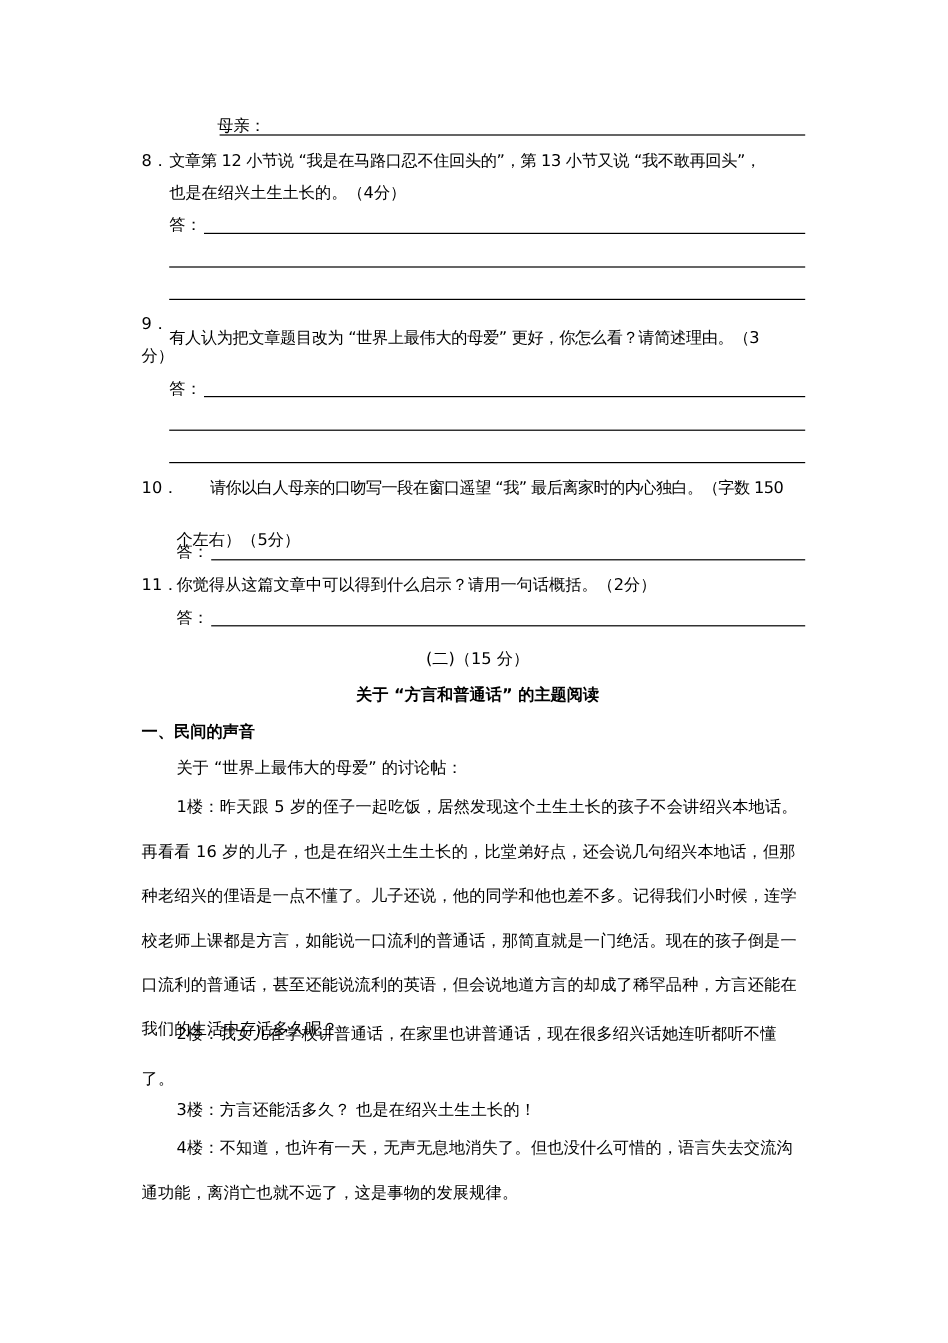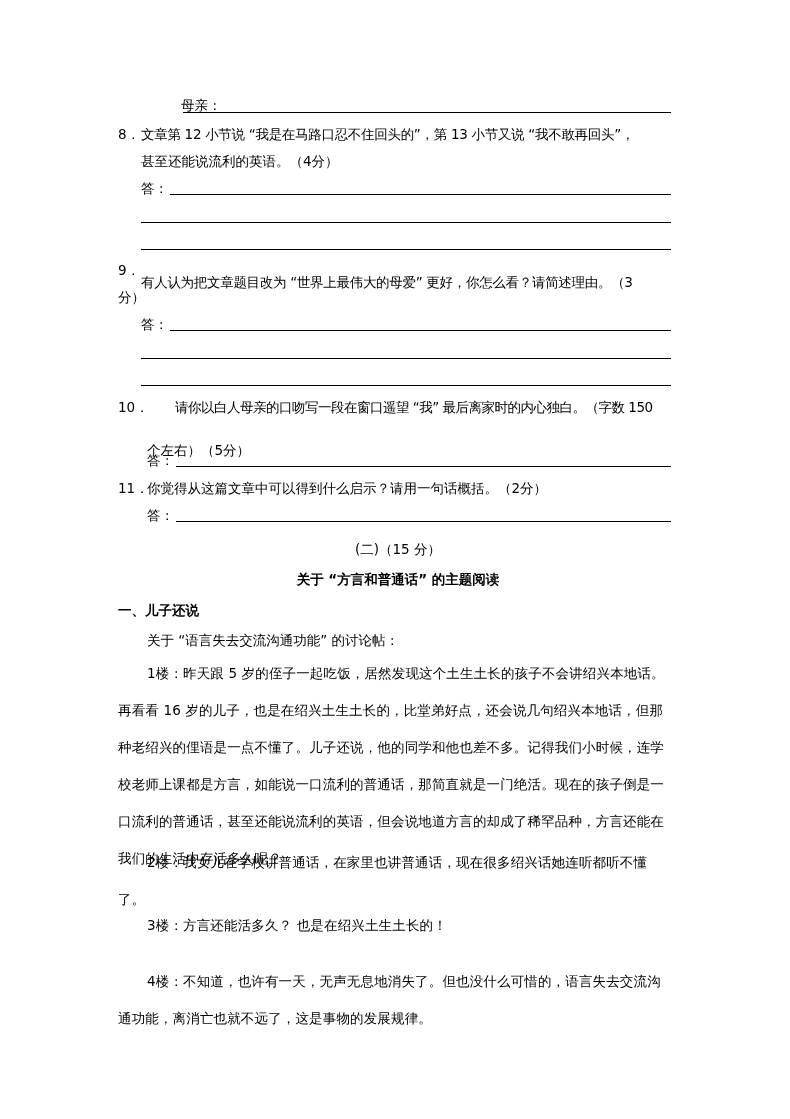--- a/index.html
+++ b/index.html
@@ -16,21 +16,21 @@
   .para .indent { display: inline-block; width: 29px; }
 </style>
 </head>
 <body>
 
 <span class="abs" style="left:141px; top:96px;margin-left:40px;">母亲：</span>
 <div class="rule" style="left:183px; width:488px; top:112px;"></div>
 
 <span class="abs" style="left:118px; top:125px;">8．</span>
 <span class="abs" style="left:141px; top:125px; letter-spacing:-0.3px;">文章第 12 小节说 “我是在马路口忍不住回头的”，第 13 小节又说 “我不敢再回头”，</span>
-<span class="abs" style="left:141px; top:152px;">甚至还能说流利的英语。（4分）</span>
+<span class="abs" style="left:141px; top:152px;">也是在绍兴土生土长的。（4分）</span>
 <span class="abs" style="left:141px; top:179px;">答：</span>
 <div class="rule" style="left:170px; width:501px; top:194px;"></div>
 <div class="rule" style="left:141px; width:530px; top:222px;"></div>
 <div class="rule" style="left:141px; width:530px; top:249px;"></div>
 
 <span class="abs" style="left:118px; top:261px;">9．</span>
 <span class="abs" style="left:141px; top:261px; letter-spacing:-0.3px;margin-top:12px;">有人认为把文章题目改为 “世界上最伟大的母爱” 更好，你怎么看？请简述理由。（3</span>
 <span class="abs" style="left:118px; top:288px;">分）</span>
 <span class="abs" style="left:141px; top:315px;">答：</span>
 <div class="rule" style="left:170px; width:501px; top:330px;"></div>
@@ -43,31 +43,31 @@
 <span class="abs" style="left:147px; top:451px;">答：</span>
 <div class="rule" style="left:176px; width:495px; top:466px;"></div>
 
 <span class="abs" style="left:118px; top:479px;">11．</span>
 <span class="abs" style="left:147px; top:479px;text-align:right;">你觉得从这篇文章中可以得到什么启示？请用一句话概括。（2分）</span>
 <span class="abs" style="left:147px; top:506px;">答：</span>
 <div class="rule" style="left:176px; width:495px; top:521px;"></div>
 
 <div class="center" style="top:540px; left:3px;">(二)（15 分）</div>
 <div class="center bold" style="top:570px; left:3px;">关于 “方言和普通话” 的主题阅读</div>
-<span class="abs bold" style="left:118px; top:601px;">一、儿子还说</span>
+<span class="abs bold" style="left:118px; top:601px;">一、民间的声音</span>
 
-<span class="abs" style="left:147px; top:631px;">关于 “语言失去交流沟通功能” 的讨论帖：</span>
+<span class="abs" style="left:147px; top:631px;">关于 “世界上最伟大的母爱” 的讨论帖：</span>
 
 <div class="para" style="top:655px;">
   <span class="indent"></span><span>1楼：</span><span>昨天跟 5 岁的侄子一起吃饭，居然发现这个土生土长的孩子不会讲绍兴本地话。再看看 16 岁的儿子，也是在绍兴土生土长的，比堂弟好点，还会说几句绍兴本地话，但那种老绍兴的俚语是一点不懂了。儿子还说，他的同学和他也差不多。记得我们小时候，连学校老师上课都是方言，如能说一口流利的普通话，那简直就是一门绝活。现在的孩子倒是一口流利的普通话，甚至还能说流利的英语，但会说地道方言的却成了稀罕品种，方言还能在我们的生活中存活多久呢？</span>
 </div>
 
 <div class="para" style="top:844px;">
   <span class="indent"></span><span>2楼：</span><span>我女儿在学校讲普通话，在家里也讲普通话，现在很多绍兴话她连听都听不懂了。</span>
 </div>
 
 <div class="para" style="top:907px;">
   <span class="indent"></span><span>3楼：</span><span>方言还能活多久？ 也是在绍兴土生土长的！</span>
 </div>
 
-<div class="para" style="top:939px;margin-top:24px;">
+<div class="para" style="top:939px;">
   <span class="indent"></span><span>4楼：</span><span>不知道，也许有一天，无声无息地消失了。但也没什么可惜的，语言失去交流沟通功能，离消亡也就不远了，这是事物的发展规律。</span>
 </div>
 
 </body></html>

